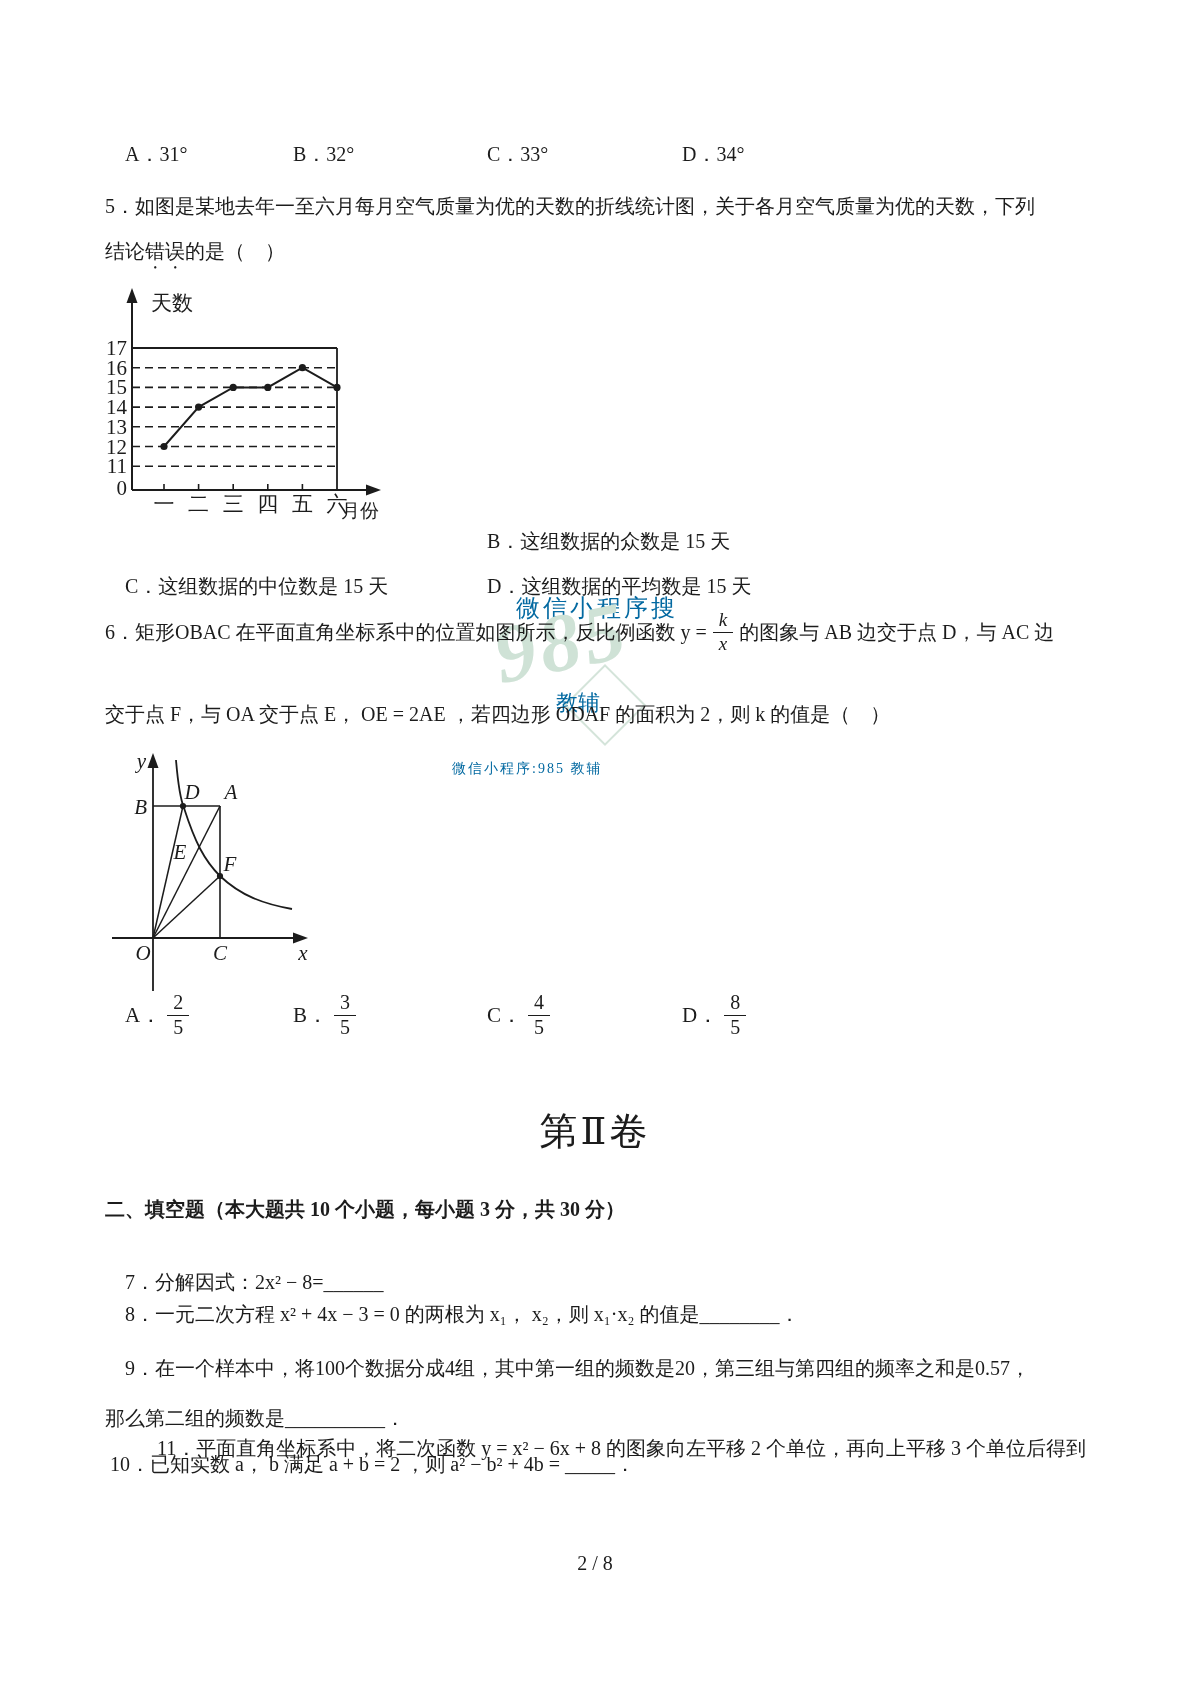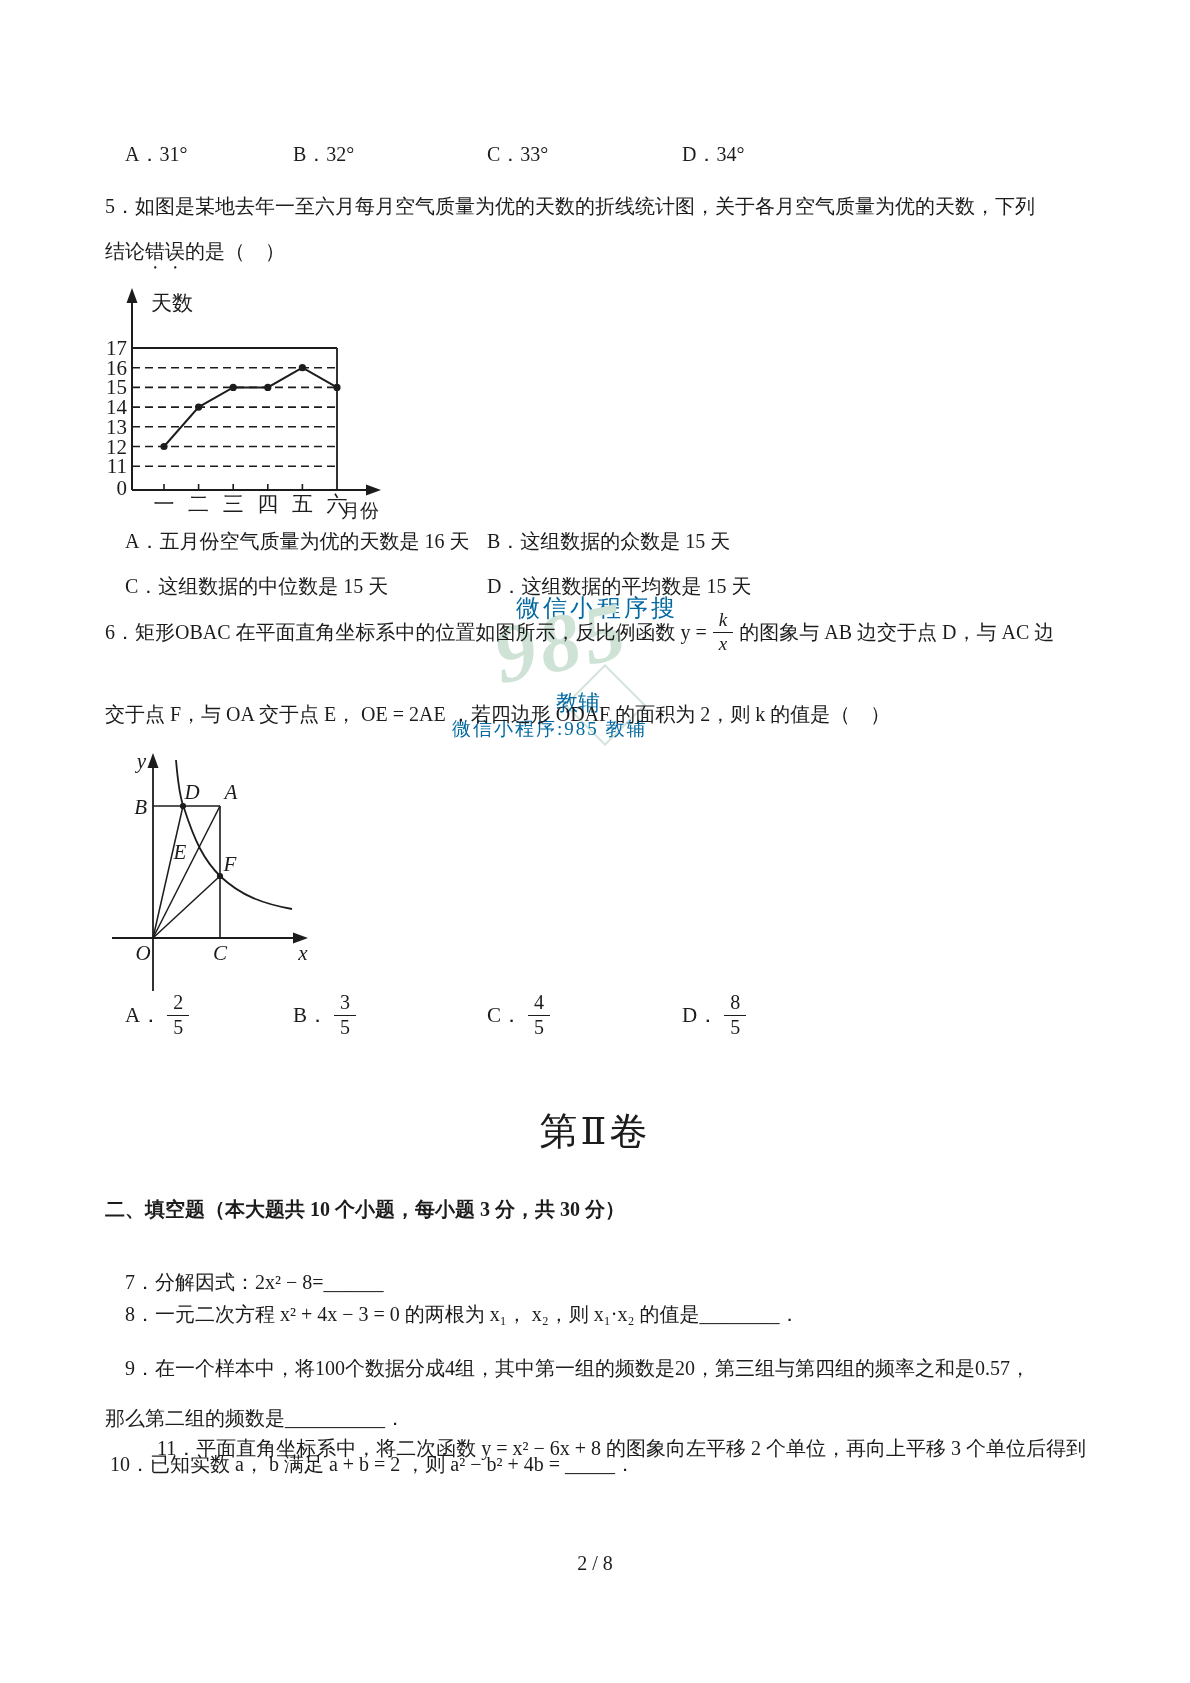--- a/index.html
+++ b/index.html
@@ -43,21 +43,21 @@
 </style>
 </head>
 <body>
 
 <div class="page">
 
   <div class="abs wm" style="left:516px;top:592px;font-size:24px;letter-spacing:3px;">微信小程序搜</div>
   <div class="abs wm-logo" style="left:494px;top:596px;">985</div>
   <div class="abs wm-diamond" style="left:576px;top:676px;"></div>
   <div class="abs wm" style="left:556px;top:688px;font-size:22px;">教辅</div>
-  <div class="abs wm" style="left:452px;top:716px;font-size:19px;letter-spacing:2px;">微信小程序:985 教辅</div>
+  <div class="abs wm" style="left:452px;top:760px;font-size:14px;letter-spacing:2px;">微信小程序:985 教辅</div>
 
   <div>
     <span class="abs txt" style="left:125px;top:140px;">A．31°</span>
     <span class="abs txt" style="left:293px;top:140px;">B．32°</span>
     <span class="abs txt" style="left:487px;top:140px;">C．33°</span>
     <span class="abs txt" style="left:682px;top:140px;">D．34°</span>
   </div>
 
   <div class="abs txt" style="left:105px;top:192px;">5．如图是某地去年一至六月每月空气质量为优的天数的折线统计图，关于各月空气质量为优的天数，下列</div>
   <div class="abs txt" style="left:105px;top:237px;">
@@ -100,21 +100,20 @@
       <text x="79" y="228" text-anchor="middle" font-size="21">一</text>
       <text x="113.6" y="228" text-anchor="middle" font-size="21">二</text>
       <text x="148.2" y="228" text-anchor="middle" font-size="21">三</text>
       <text x="182.8" y="228" text-anchor="middle" font-size="21">四</text>
       <text x="217.4" y="228" text-anchor="middle" font-size="21">五</text>
       <text x="252" y="228" text-anchor="middle" font-size="21">六</text>
       <text x="66" y="27" font-size="21">天数</text>
       <text x="256" y="234" font-size="19">月份</text>
     </svg>
 
-  <span class="abs txt" style="left:125px;top:527px;">A．五月份空气质量为优的天数是 16 天</span>
   <span class="abs txt" style="left:487px;top:527px;">B．这组数据的众数是 15 天</span>
   <span class="abs txt" style="left:125px;top:572px;">C．这组数据的中位数是 15 天</span>
   <span class="abs txt" style="left:487px;top:572px;">D．这组数据的平均数是 15 天</span>
 
   <div class="abs flexline" style="left:105px;top:600px;height:64px;font-size:20px;white-space:nowrap;">
     <span>6．矩形OBAC 在平面直角坐标系中的位置如图所示，反比例函数 y =</span>
     <span class="frac" style="font-size:19px;">
       <span class="num mathvar">k</span>
       <span class="den mathvar">x</span>
     </span>

